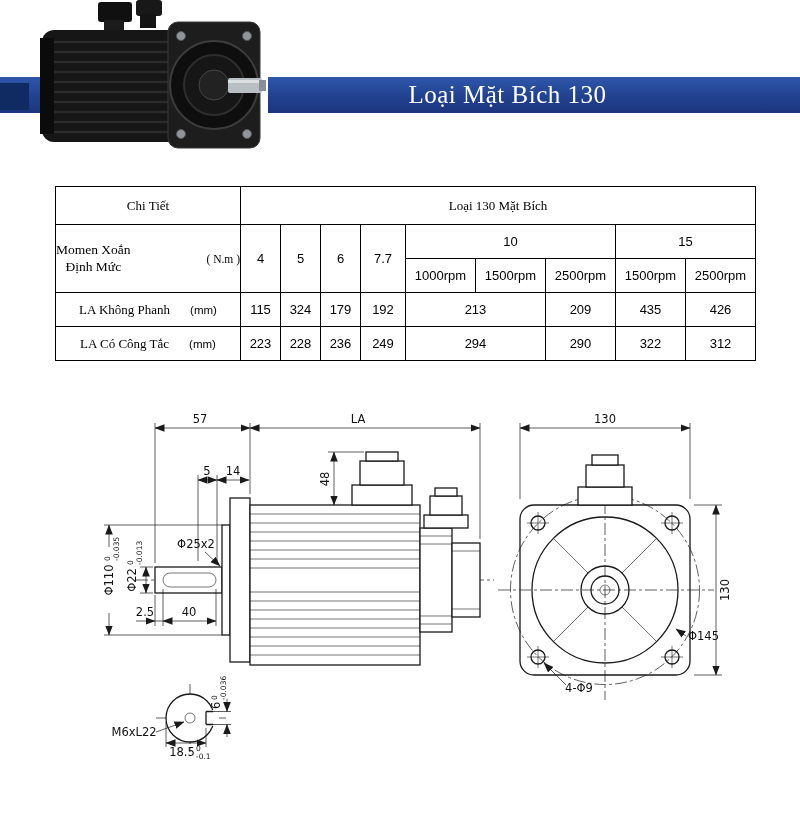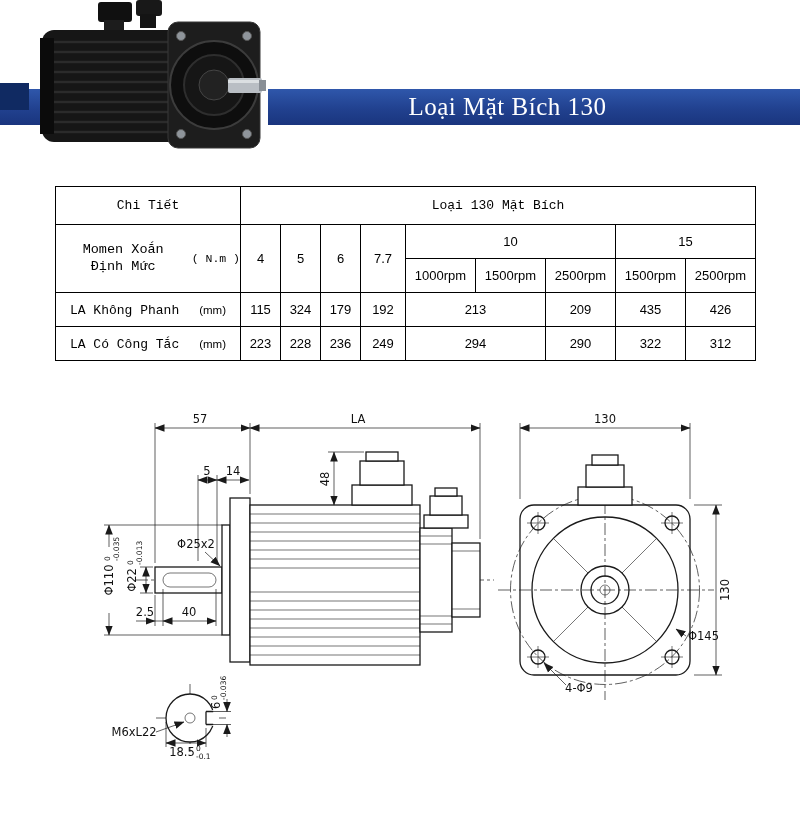--- a/index.html
+++ b/index.html
@@ -1,36 +1,36 @@
 <!DOCTYPE html>
 <html><head>
 <meta charset="utf-8">
 <style>
   html,body{margin:0;padding:0;background:#fff;}
   .page{position:relative;width:800px;height:838px;background:#fff;overflow:hidden;
         font-family:"Liberation Sans","DejaVu Sans",sans-serif;color:#000;}
 
   
-  .banner{position:absolute;left:0;top:89px;width:800px;height:36px;box-sizing:border-box;
+  .banner{position:absolute;left:0;top:77px;width:800px;height:36px;box-sizing:border-box;
           background:linear-gradient(180deg,#2f57ab 0%,#21418f 55%,#1a357e 100%);
           display:flex;align-items:center;justify-content:center;padding-left:215px;z-index:1;}
   .banner-text{color:#fff;font-family:"Liberation Serif","DejaVu Serif",serif;font-size:25px;letter-spacing:.5px;}
   .banner-accent{position:absolute;left:0;top:83px;width:29px;height:27px;background:#102a62;z-index:2;}
   .photo{position:absolute;left:40px;top:0;width:228px;height:158px;background:#fff;z-index:3;}
 
   
   .spec{position:absolute;left:55px;top:186px;border-collapse:collapse;table-layout:fixed;width:700px;}
   .spec td{border:1px solid #000;text-align:center;vertical-align:middle;font-size:13px;padding:0;}
   .spec tr{height:34px;}
   .spec tr.hdr-row{height:38px;}
-  .serif{font-family:Liberation Mono, monospace;}
+  .serif{font-family:Liberation Serif, serif;}
   .hdr{font-size:15px;}
   .rpm{font-size:12px;}
   .unit{font-size:11.5px;margin-left:20px;}
-  .tqwrap{display:flex;align-items:center;justify-content:flex-end;gap:8px;}
+  .tqwrap{display:flex;align-items:center;justify-content:space-between;gap:8px;}
   .tqlines{text-align:center;line-height:1.25;font-size:13.5px;}
 
   
   .drawing{position:absolute;left:0;top:395px;width:636px;height:443px;}
   .ol{stroke:#1a1a1a;stroke-width:1.3;fill:none;}
   .olf{stroke:#1a1a1a;stroke-width:1.3;fill:#fff;}
   .tl{stroke:#1a1a1a;stroke-width:.6;fill:none;}
   .dl{stroke:#1a1a1a;stroke-width:.7;fill:none;}
   .cl{stroke:#1a1a1a;stroke-width:.7;fill:none;stroke-dasharray:12 3 3 3;}
   .dt{font-family:"DejaVu Sans",sans-serif;font-size:11.5px;fill:#111;}

